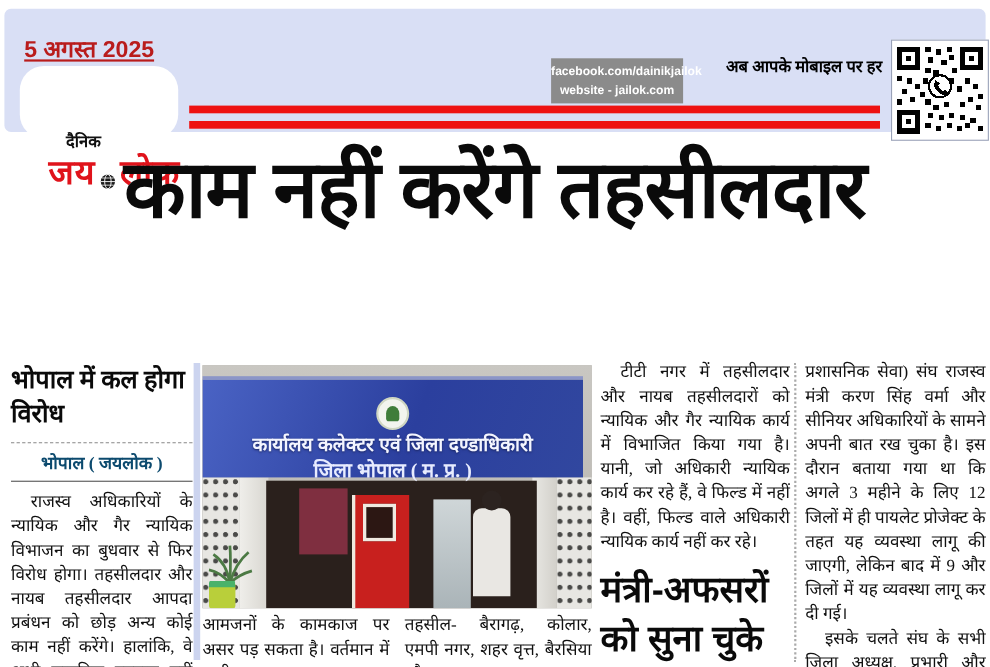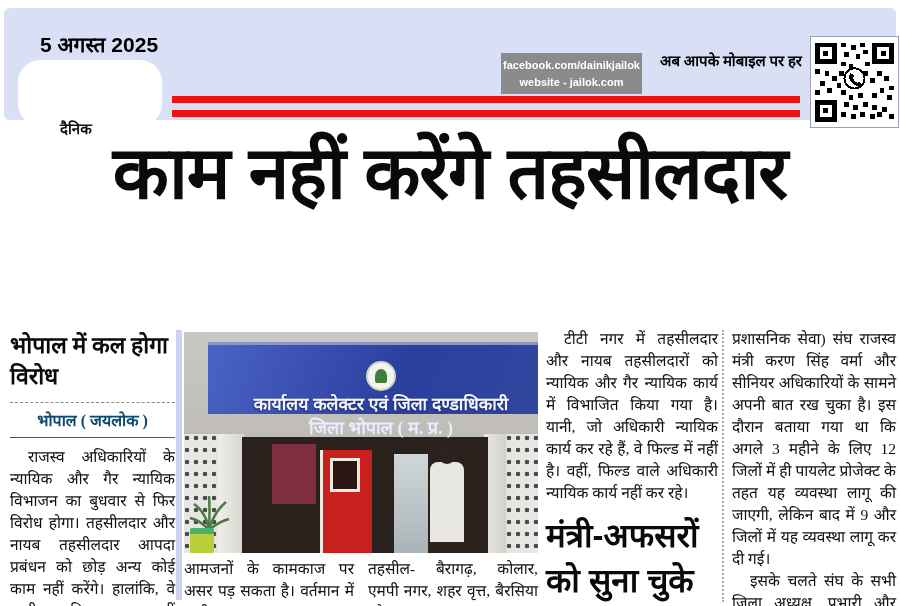--- a/index.html
+++ b/index.html
@@ -3,32 +3,32 @@
 <meta charset="utf-8">
 <style>
   * { margin:0; padding:0; box-sizing:border-box; }
   html,body { width:900px; height:606px; background:#ffffff; overflow:hidden;
     font-family:"Liberation Serif","DejaVu Serif",serif; }
   .abs { position:absolute; }
 
   
   .header-panel { left:4px; top:8px; width:892px; height:112px;
     background:#d9dff5; border-radius:6px; }
-  .date { left:36px; top:22px; font-family:"Liberation Sans","DejaVu Sans",sans-serif;
-    font-weight:bold; font-size:21px; color:#000000; }
+  .date { left:18px; top:22px; font-family:"Liberation Sans","DejaVu Sans",sans-serif;
+    font-weight:bold; font-size:21px; color:#b91c1c;text-decoration:underline; }
   .logo-box { left:14px; top:52px; width:144px; height:66px; background:#ffffff;
     border-radius:22px; }
   .logo-tagline { left:42px; top:58px; font-size:15px; font-weight:bold; color:#111; }
   .logo-title { left:26px; top:74px; width:120px; font-size:31px; font-weight:900;
     color:#e0131b; letter-spacing:1px; font-family:"Liberation Sans","DejaVu Sans",sans-serif;
     display:flex; align-items:center; gap:4px; }
   .globe { width:22px; height:22px; display:inline-block; }
   .stripe { left:168px; width:628px; height:7px; background:#ee1212; }
   .stripe1 { top:88px; } .stripe2 { top:102px; }
-  .social-box { left:497px; top:45px; width:141px; height:41px; background:#8b8b8b;
+  .social-box { left:497px; top:45px; width:120px; height:41px; background:#8b8b8b;
     color:#ffffff; font-family:"Liberation Sans","DejaVu Sans",sans-serif;
     font-size:11px; font-weight:bold; text-align:center; line-height:1.5; padding-top:4px; }
   .promo { left:652px; top:43px; width:150px; text-align:center; font-weight:bold;
     font-size:15px; color:#000; line-height:1.4; }
   .qr-box { left:806px; top:28px; width:89px; height:92px; background:#ffffff;
     border:1px solid #9aa2b8; padding:4px; }
   .qr-box svg { width:100%; height:100%; }
 
   
   .headline { left:0; top:124px; width:900px; text-align:center; color:#0a0a0a;
@@ -44,21 +44,21 @@
   .dateline { text-align:center; font-weight:bold; font-size:16px; color:#0c4a6e; }
   .bodytext { font-size:15.5px; line-height:1.42; color:#101010; text-align:justify; }
   .indent { text-indent:18px; }
 
   .vbar-lav { left:176px; top:330px; width:6px; height:270px; background:#ccd4ef; }
 
   
   .photo { left:184px; top:332px; width:354px; height:221px; background:#b9b6b0; overflow:hidden; }
   .ph-wall { position:absolute; left:0; top:0; width:100%; height:100%;
     background:linear-gradient(#c9c7c2,#b5b2ac); }
-  .ph-sign { position:absolute; left:24px; top:10px; width:346px; height:72px;
+  .ph-sign { position:absolute; left:0; top:10px; width:346px; height:92px;
     background:linear-gradient(110deg,#4a63c4 0%,#2b3f9e 55%,#31479f 100%);
     border-top:3px solid #8b95c8; }
   .ph-emblem { position:absolute; left:158px; top:16px; width:30px; height:30px;
     border-radius:50%; background:#f2f4ee; border:2px solid #cfd6c2; }
   .ph-emblem::after { content:""; position:absolute; left:7px; top:6px; width:12px;
     height:14px; background:#3f7d3a; border-radius:50% 50% 20% 20%; }
   .ph-sign-t1 { position:absolute; left:0; top:46px; width:100%; text-align:center;
     color:#f3f5ff; font-weight:bold; font-size:17.5px;
     font-family:"Liberation Sans","DejaVu Sans",sans-serif; text-shadow:0 1px 2px #1a2560; }
   .ph-sign-t2 { position:absolute; left:0; top:70px; width:100%; text-align:center;
@@ -104,20 +104,33 @@
   .para-gap { margin-top:0px; }
 </style>
 </head>
 <body>
 
 <div class="abs header-panel">
   <div class="abs date">5 अगस्त 2025</div>
 
   <div class="abs logo-box">
     <div class="abs logo-tagline">दैनिक</div>
+    <div class="abs logo-title">
+      <span>जय</span>
+      <span class="globe">
+        <svg viewBox="0 0 24 24">
+            <circle cx="12" cy="12" r="11" fill="#1a1a1a"></circle>
+          <ellipse cx="12" cy="12" rx="5" ry="11" fill="none" stroke="#fff" stroke-width="1.4"></ellipse>
+          <line x1="1" y1="12" x2="23" y2="12" stroke="#fff" stroke-width="1.4"></line>
+          <line x1="3" y1="6.5" x2="21" y2="6.5" stroke="#fff" stroke-width="1.2"></line>
+          <line x1="3" y1="17.5" x2="21" y2="17.5" stroke="#fff" stroke-width="1.2"></line>
+        </svg>
+      </span>
+      <span>लोक</span>
+    </div>
   </div>
 
   <div class="abs stripe stripe1"></div>
   <div class="abs stripe stripe2"></div>
 
   <div class="abs social-box">
     <div>facebook.com/dainikjailok</div>
     <div>website - jailok.com</div>
   </div>
 

